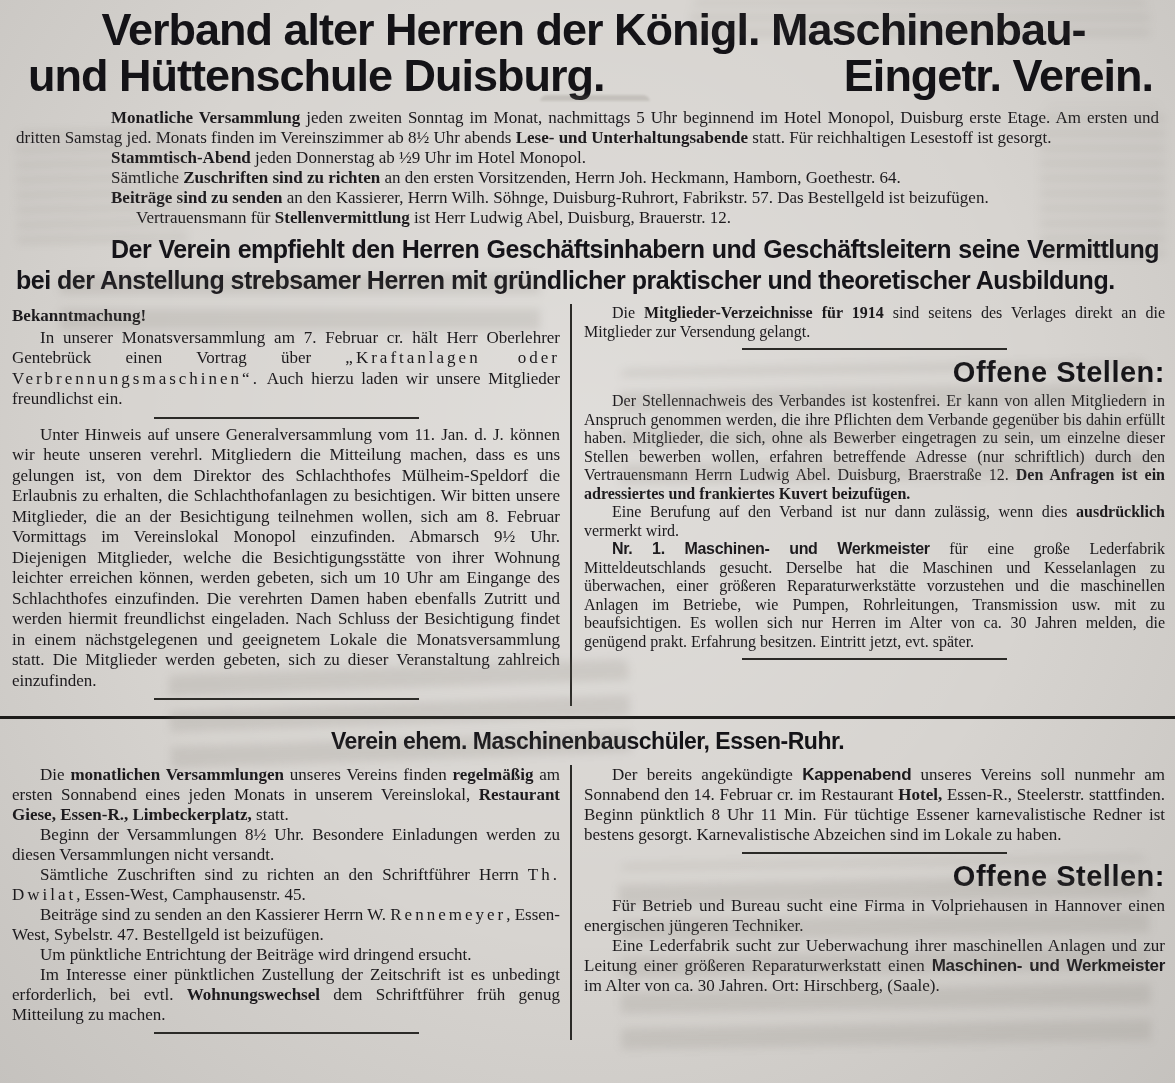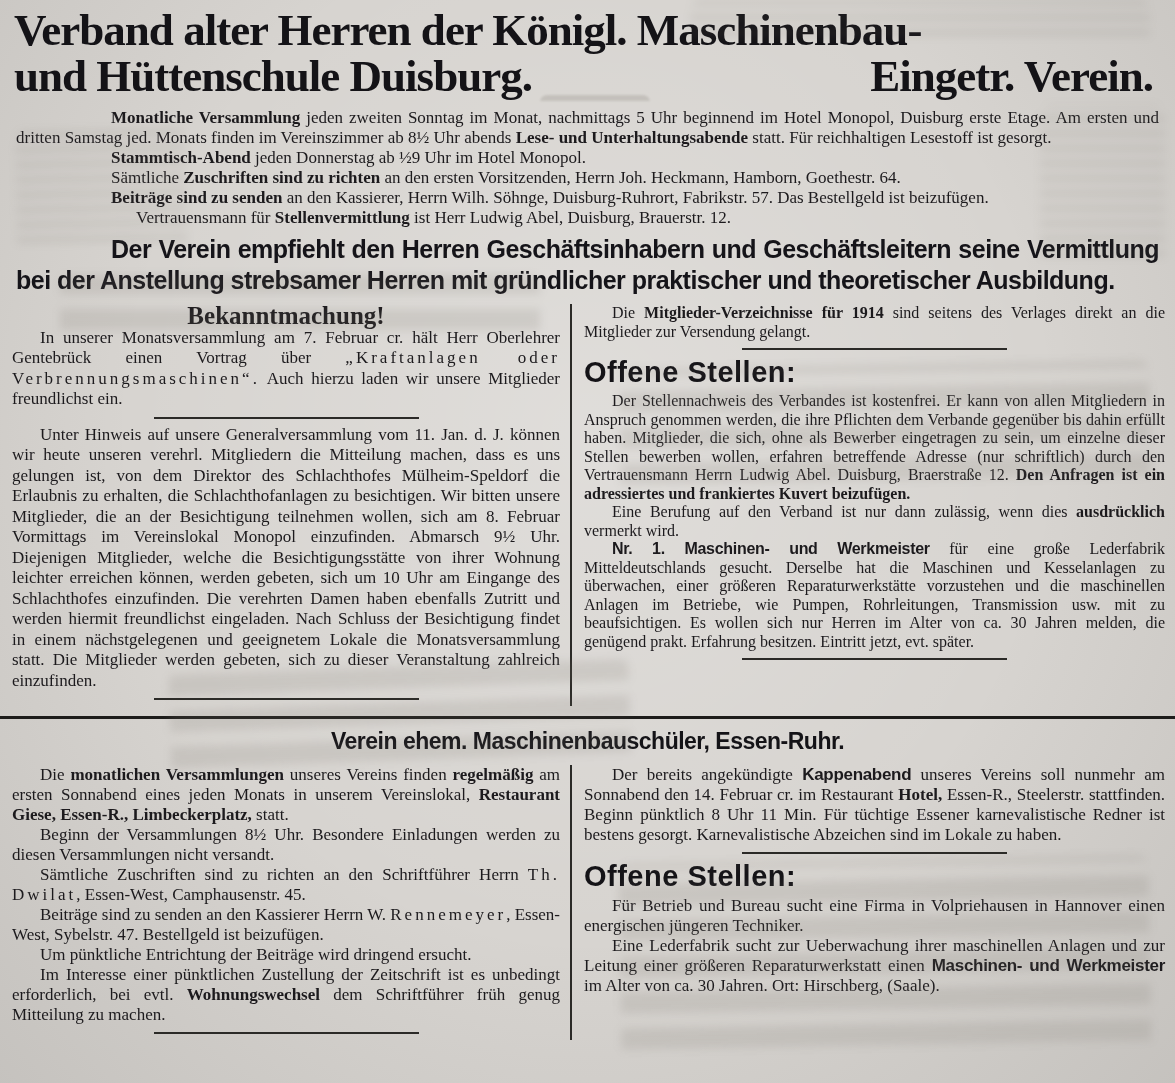--- a/index.html
+++ b/index.html
@@ -8,44 +8,44 @@
     background:#d7d4d0;
     background-image:radial-gradient(ellipse at 50% 40%, rgba(255,255,255,.22) 0%, rgba(255,255,255,0) 55%, rgba(40,38,34,.10) 100%);
     color:#1c1a1d;
     font-family:"Liberation Serif", serif;
   }
   
   .ghost{position:absolute;pointer-events:none;filter:blur(4px);opacity:.5;border-radius:10px;
     background:repeating-linear-gradient(0deg, rgba(122,117,109,0) 0 8px, rgba(122,117,109,.28) 8px 15px);}
   .ghost.big{background:repeating-linear-gradient(0deg, rgba(118,112,104,0) 0 15px, rgba(118,112,104,.30) 15px 36px);}
   
-  .masthead{padding:7px 16px 0 14px;font-family:Liberation Serif, serif;font-weight:700;
-    font-size:45px;line-height:46px;letter-spacing:-1px;color:#141317;white-space:nowrap;}
+  .masthead{padding:7px 16px 0 28px;font-family:Liberation Sans, sans-serif;font-weight:700;
+    font-size:45px;line-height:46px;letter-spacing:-1px;color:#141317;white-space:nowrap;text-align:center;}
   .masthead .l2{display:flex;justify-content:space-between;padding-right:6px;}
   
   .intro{margin:9px 16px 0 16px;font-size:17px;line-height:20px;text-align:justify;}
   .intro p{margin:0;text-indent:95px;}
   .intro p.deep{text-indent:120px;}
   .intro p.noj{text-align:left;}
   b.srf{font-family:"Liberation Serif", serif;font-weight:700;}
   b.sns{font-family:"Liberation Sans", sans-serif;font-weight:700;letter-spacing:-.3px;}
   .sperr{letter-spacing:3px;}
   
   .proclaim{margin:6px 16px 0 16px;font-family:"Liberation Sans", sans-serif;font-weight:700;
     font-size:25px;line-height:31px;letter-spacing:-.5px;text-align:justify;text-indent:95px;color:#151419;}
   
   .cols{display:grid;grid-template-columns:570px 2px 1fr;margin-top:8px;}
   .vrule{background:#2b2a27;width:2px;}
   .col{padding:0 10px 0 12px;text-align:justify;font-size:17px;line-height:20.5px;}
   .col.dense{font-size:16px;line-height:18.5px;}
   .col p{margin:0;text-indent:28px;}
-  .colhead-serif{font-family:"Liberation Serif", serif;font-weight:700;font-size:25px;
-    text-align:center;margin:2px 0 1px 0;text-indent:0;}
+  .colhead-serif{font-family:"Liberation Serif", serif;font-weight:700;font-size:17px;
+    margin:2px 0 1px 0;text-indent:0;}
   .colhead-sans{font-family:"Liberation Sans", sans-serif;font-weight:700;font-size:29px;line-height:32px;
-    text-align:left;margin:5px 0 4px 0;letter-spacing:.5px;color:#141317;}
+    text-align:right;margin:5px 0 4px 0;letter-spacing:.5px;color:#141317;}
   .divider{width:265px;border:0;border-top:2px solid #2b2a27;margin:7px auto 6px auto;}
   
   .hrule{border:0;border-top:3px solid #1d1c1a;margin:10px 0 0 0;}
   .headline2{font-family:"Liberation Sans", sans-serif;font-weight:700;font-size:23px;line-height:40px;
     text-align:center;letter-spacing:-.5px;margin:2px 0 4px 0;color:#141317;}
 </style>
 </head>
 <body>
 
 <div class="page">

